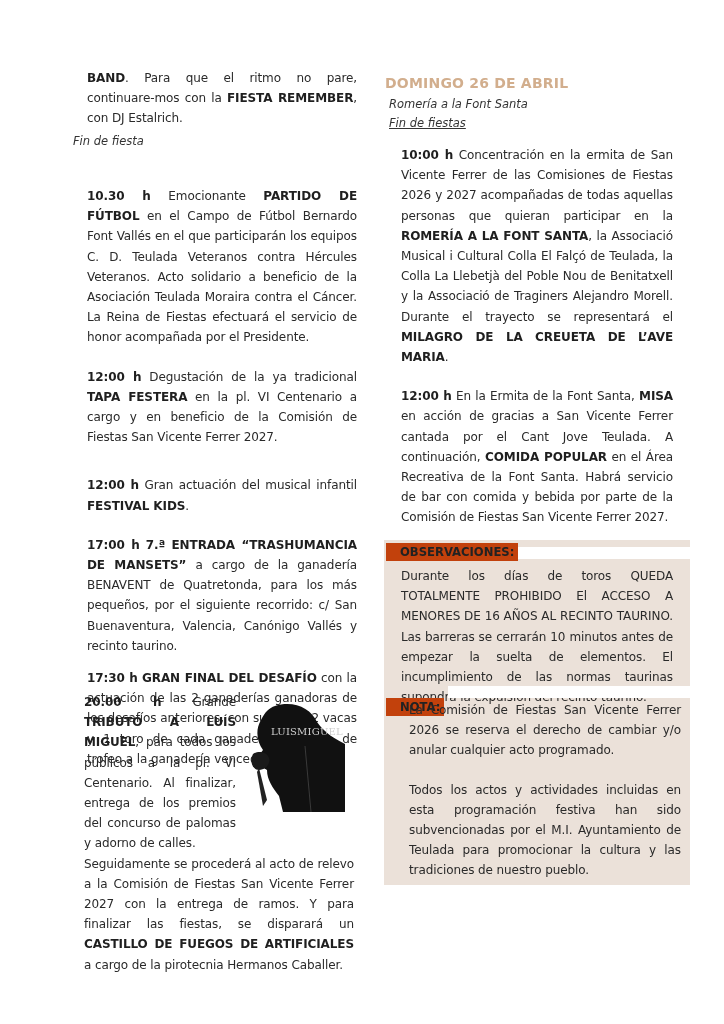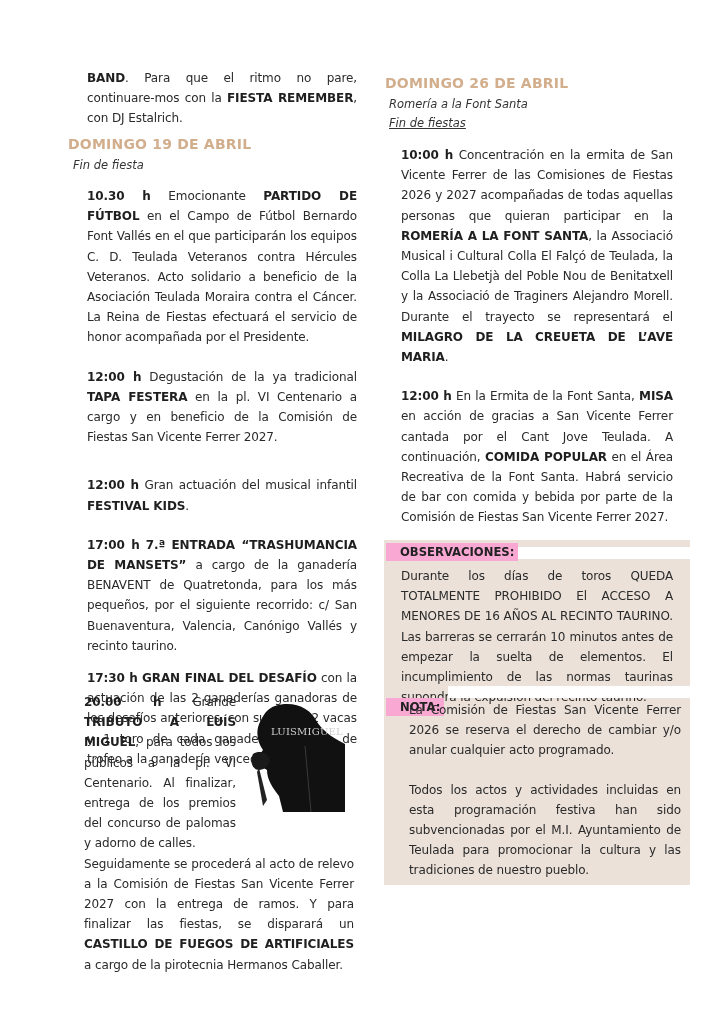--- a/index.html
+++ b/index.html
@@ -6,33 +6,32 @@
   body {
     width: 724px; height: 1024px; background: #ffffff; position: relative; overflow: hidden;
     font-family: "DejaVu Sans", sans-serif; color: #2a2a2a;
   }
   .col { position: absolute; }
   .p { font-size: 12px; line-height: 20.2px; text-align: justify; margin: 0; letter-spacing: -0.1px; }
   .p b { font-weight: bold; color: #1f1f1f; }
   .h1 { font-family: "DejaVu Sans", sans-serif; font-weight: bold; color: #d2ae8d; font-size: 14px; letter-spacing: 0.2px; margin: 0; line-height: 24px; }
   .sub { font-style: italic; font-size: 11.5px; color: #333; line-height: 19px; margin: 0; }
   .obs-box { position: absolute; left: 384px; top: 540px; width: 306px; height: 345px; background: #ebe1d9; }
-  .obs-label { position: absolute; background: #f9a8d4; font-weight: bold; font-size: 11.6px; color: #222; line-height: 18px; padding-left: 14px; padding-right: 4px; }
+  .obs-label { position: absolute; background: #c2410c; font-weight: bold; font-size: 11.6px; color: #222; line-height: 18px; padding-left: 14px; padding-right: 4px; }
   .white-bar { position: absolute; background: #ffffff; height: 12px; }
   .photo { position: absolute; left: 245px; top: 700px; width: 102px; height: 112px; }
 </style>
 </head>
 <body>
 
 <div class="col" style="left:87px; top:68px; width:270px;">
   <p class="p"><b>BAND</b><span>. Para que el ritmo no pare, continuare-mos con la </span><b>FIESTA REMEMBER</b><span>, con DJ Estalrich.</span></p>
 </div>
 
 <div class="col" style="left:68px; top:132px; width:300px;">
-  <h2 class="h1">DOMINGO 19 DE ABRIL</h2>
   <p class="sub" style="padding-left:5px;">Fin de fiesta</p>
 </div>
 
 <div class="col" style="left:87px; top:186px; width:270px;">
   <p class="p" style="margin-bottom:19px;"><b>10.30 h</b><span> Emocionante </span><b>PARTIDO DE FÚTBOL</b><span> en el Campo de Fútbol Bernardo Font Vallés en el que participarán los equipos C. D. Teulada Veteranos contra Hércules Veteranos. Acto solidario a beneficio de la Asociación Teulada Moraira contra el Cáncer. La Reina de Fiestas efectuará el servicio de honor acompañada por el Presidente.</span></p>
   <p class="p" style="margin-bottom:19px;"><b>12:00 h</b><span> Degustación de la ya tradicional </span><b>TAPA FESTERA</b><span> en la pl. VI Centenario a cargo y en beneficio de la Comisión de Fiestas San Vicente Ferrer 2027.</span></p>
   <p class="p" style="margin-bottom:19px;margin-top:28px;"><b>12:00 h</b><span> Gran actuación del musical infantil </span><b>FESTIVAL KIDS</b><span>.</span></p>
   <p class="p" style="margin-bottom:12px;"><b>17:00 h</b><span> </span><b>7.ª ENTRADA “TRASHUMANCIA DE MANSETS”</b><span> a cargo de la ganadería BENAVENT de Quatretonda, para los más pequeños, por el siguiente recorrido: c/ San Buenaventura, Valencia, Canónigo Vallés y recinto taurino.</span></p>
   <p class="p" style="margin-bottom:19px;"><b>17:30 h</b><span> </span><b>GRAN FINAL DEL DESAFÍO</b><span> con la actuación de las 2 ganaderías ganadoras de los desafíos anteriores, con suelta de 2 vacas y 1 toro de cada ganadería. Entrega de trofeo a la ganadería vencedora.</span></p>
 </div>

